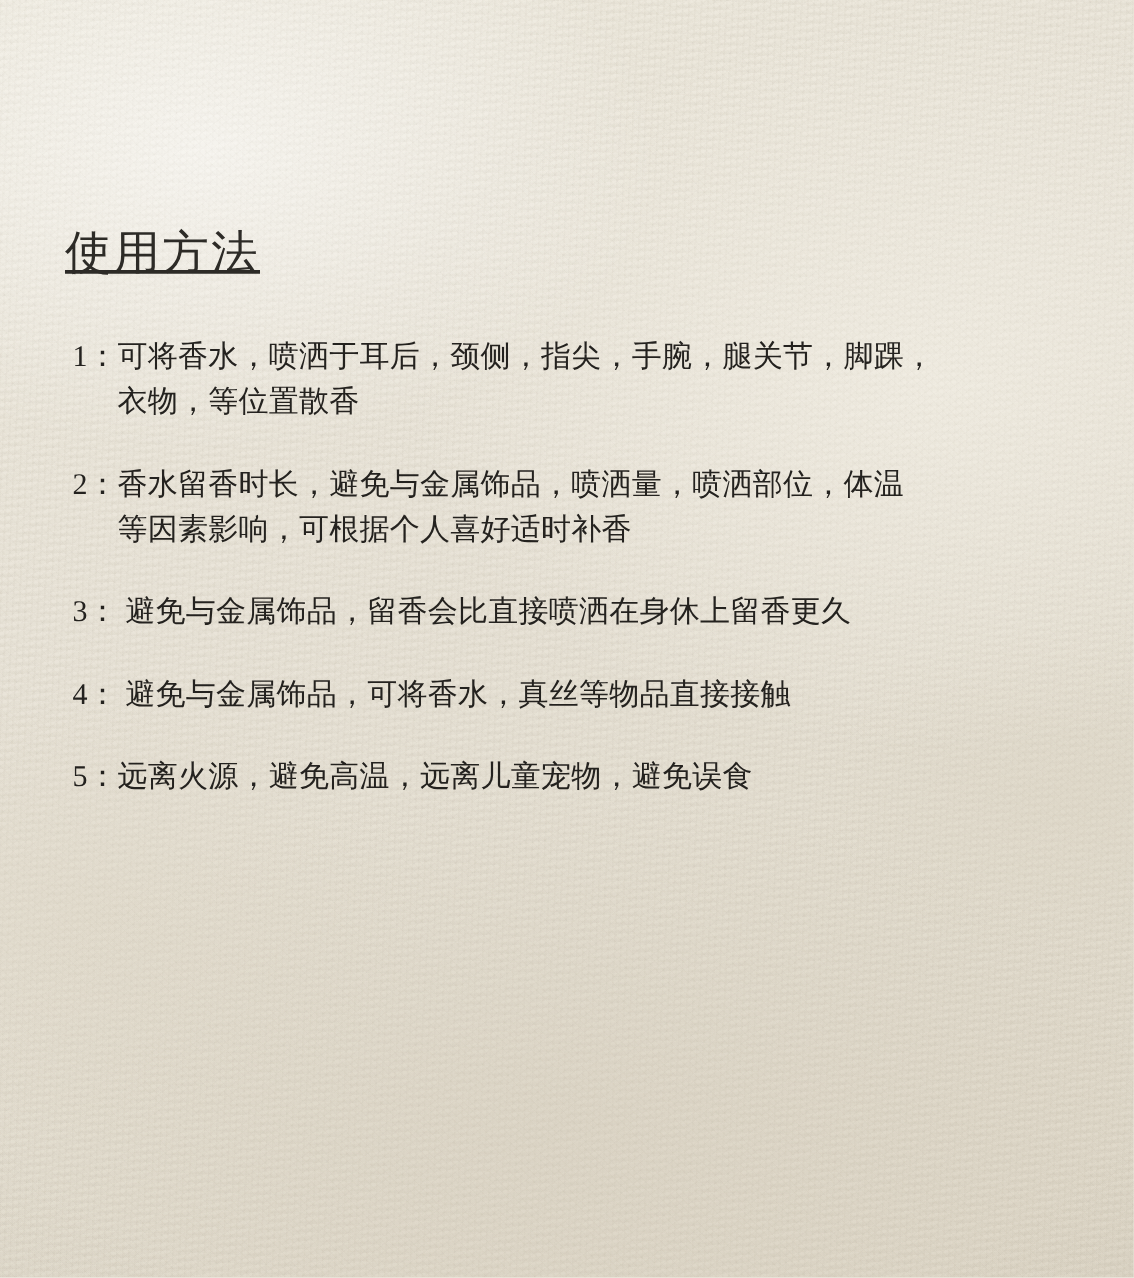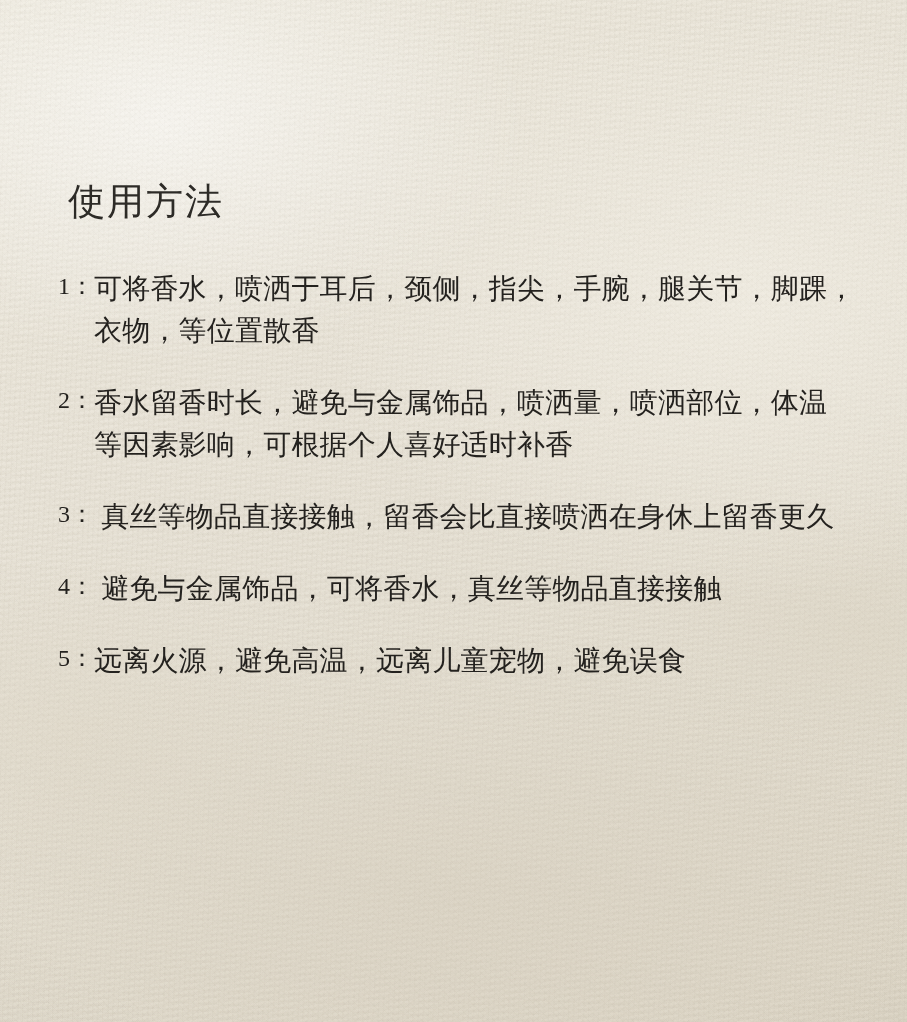--- a/index.html
+++ b/index.html
@@ -68,27 +68,28 @@
 
   
   .content {
     position: relative;
     z-index: 3;
     padding: 0;
   }
 
   .doc-title {
     position: absolute;
-    left: 68px;
+    left: 52px;
     top: 152px;
     font-size: 37px;
     letter-spacing: 2px;
     color: #2d2b27;
     font-family: "Liberation Serif", "DejaVu Serif", serif;
     font-weight: 400;
+    text-decoration: underline;
   }
 
   .list {
     position: absolute;
     left: 58px;
     top: 268px;
     width: 800px;
   }
 
   .list-item {
@@ -102,21 +103,21 @@
   .list-item .num {
     flex: 0 0 auto;
     white-space: pre;
     color: #24221f;
     font-size: 24px;
   }
   .list-item .txt {
     flex: 1 1 auto;
     white-space: pre-wrap;
     color: #24221f;
-    font-size: 28px;
+    font-size: 24px;
     letter-spacing: 0.2px;
   }
 </style>
 </head>
 <body>
 
 <div class="page">
   <div class="grain"></div>
   <div class="vignette"></div>
 
@@ -133,21 +134,21 @@
       </div>
 
       <div class="list-item">
         <span class="num">2：</span>
         <span class="txt">香水留香时长，避免与金属饰品，喷洒量，喷洒部位，体温
 等因素影响，可根据个人喜好适时补香</span>
       </div>
 
       <div class="list-item">
         <span class="num">3：</span>
-        <span class="txt"> 真丝等物品直接接触，留香会比直接喷洒在身休上留香更久</span>
+        <span class="txt"> 避免与金属饰品，留香会比直接喷洒在身休上留香更久</span>
       </div>
 
       <div class="list-item">
         <span class="num">4：</span>
         <span class="txt"> 避免与金属饰品，可将香水，真丝等物品直接接触</span>
       </div>
 
       <div class="list-item">
         <span class="num">5：</span>
         <span class="txt">远离火源，避免高温，远离儿童宠物，避免误食</span>

